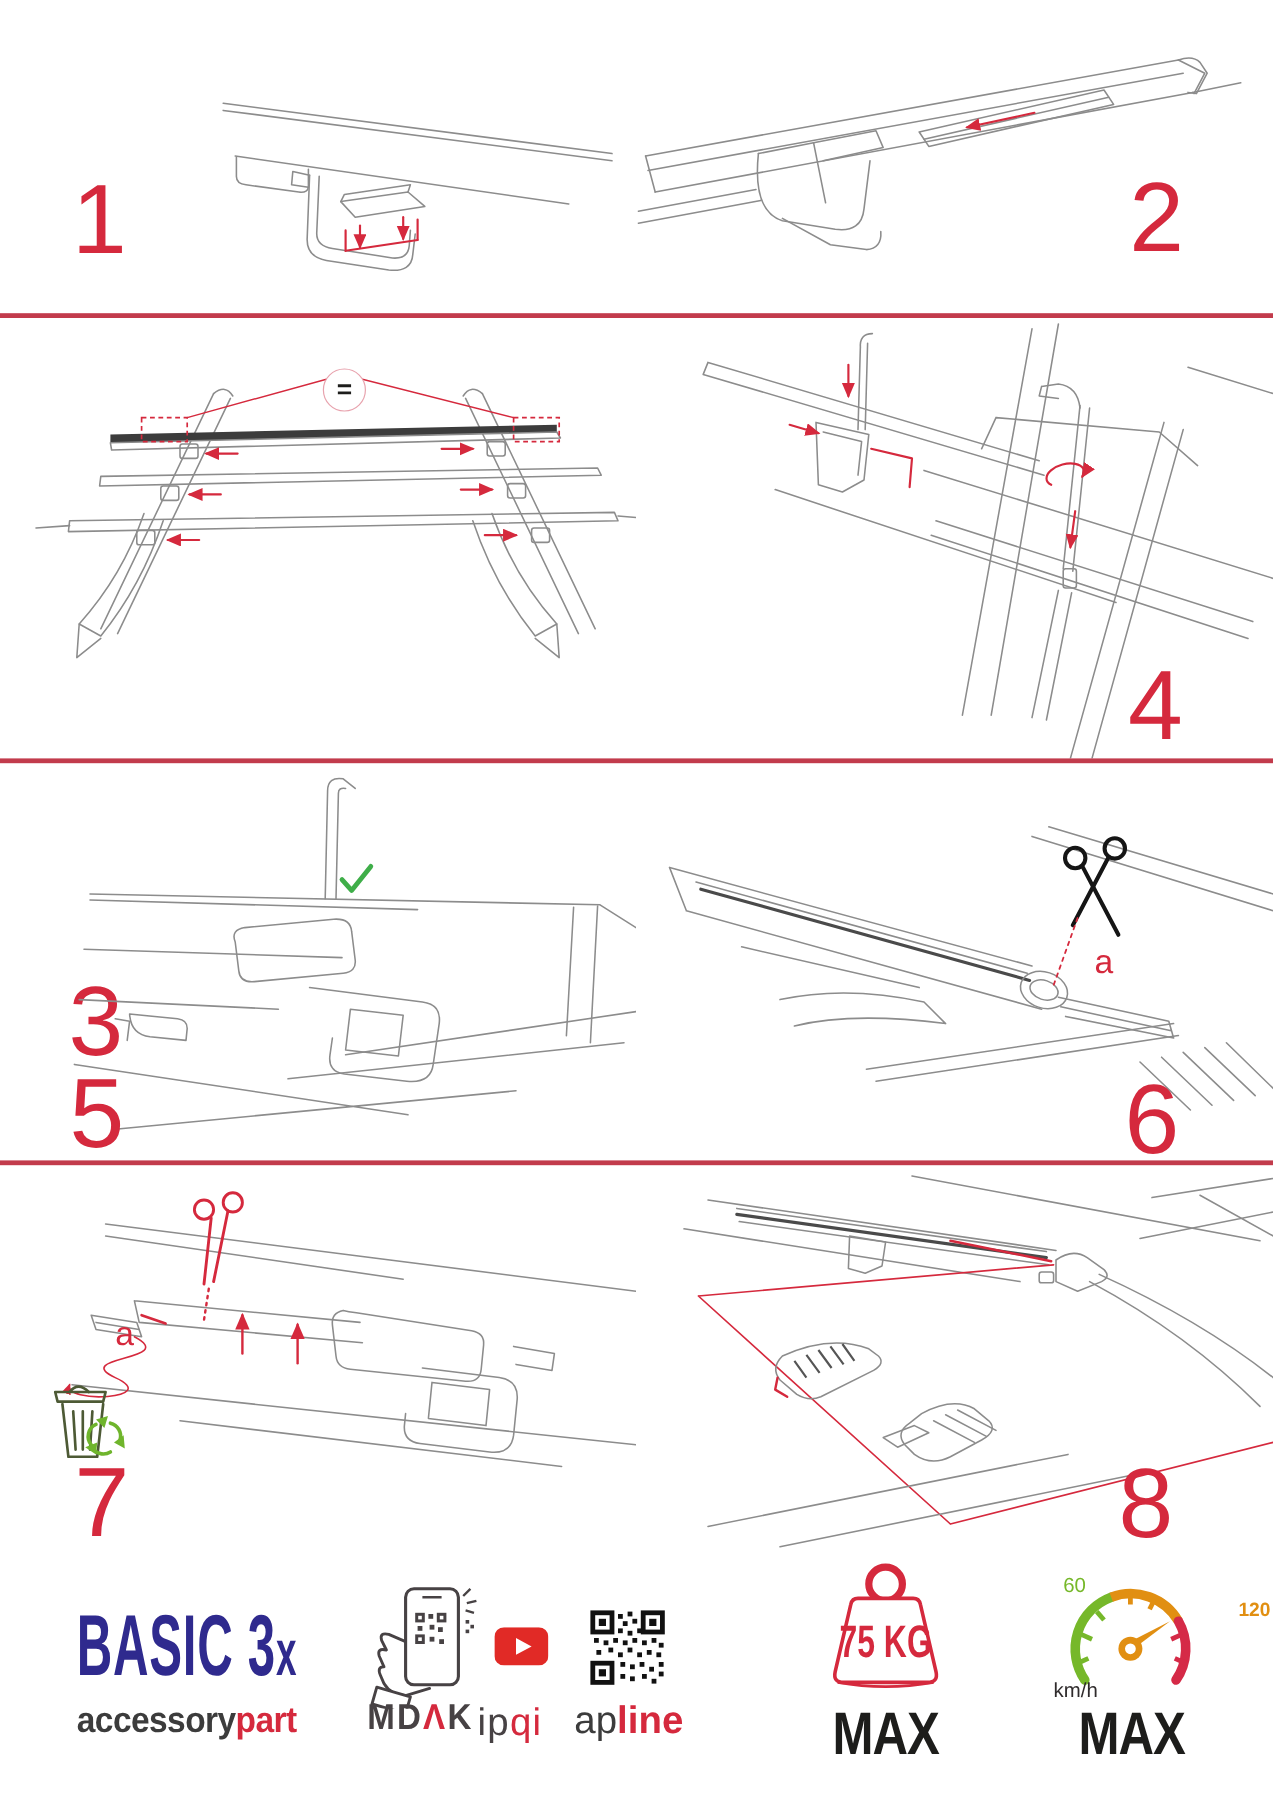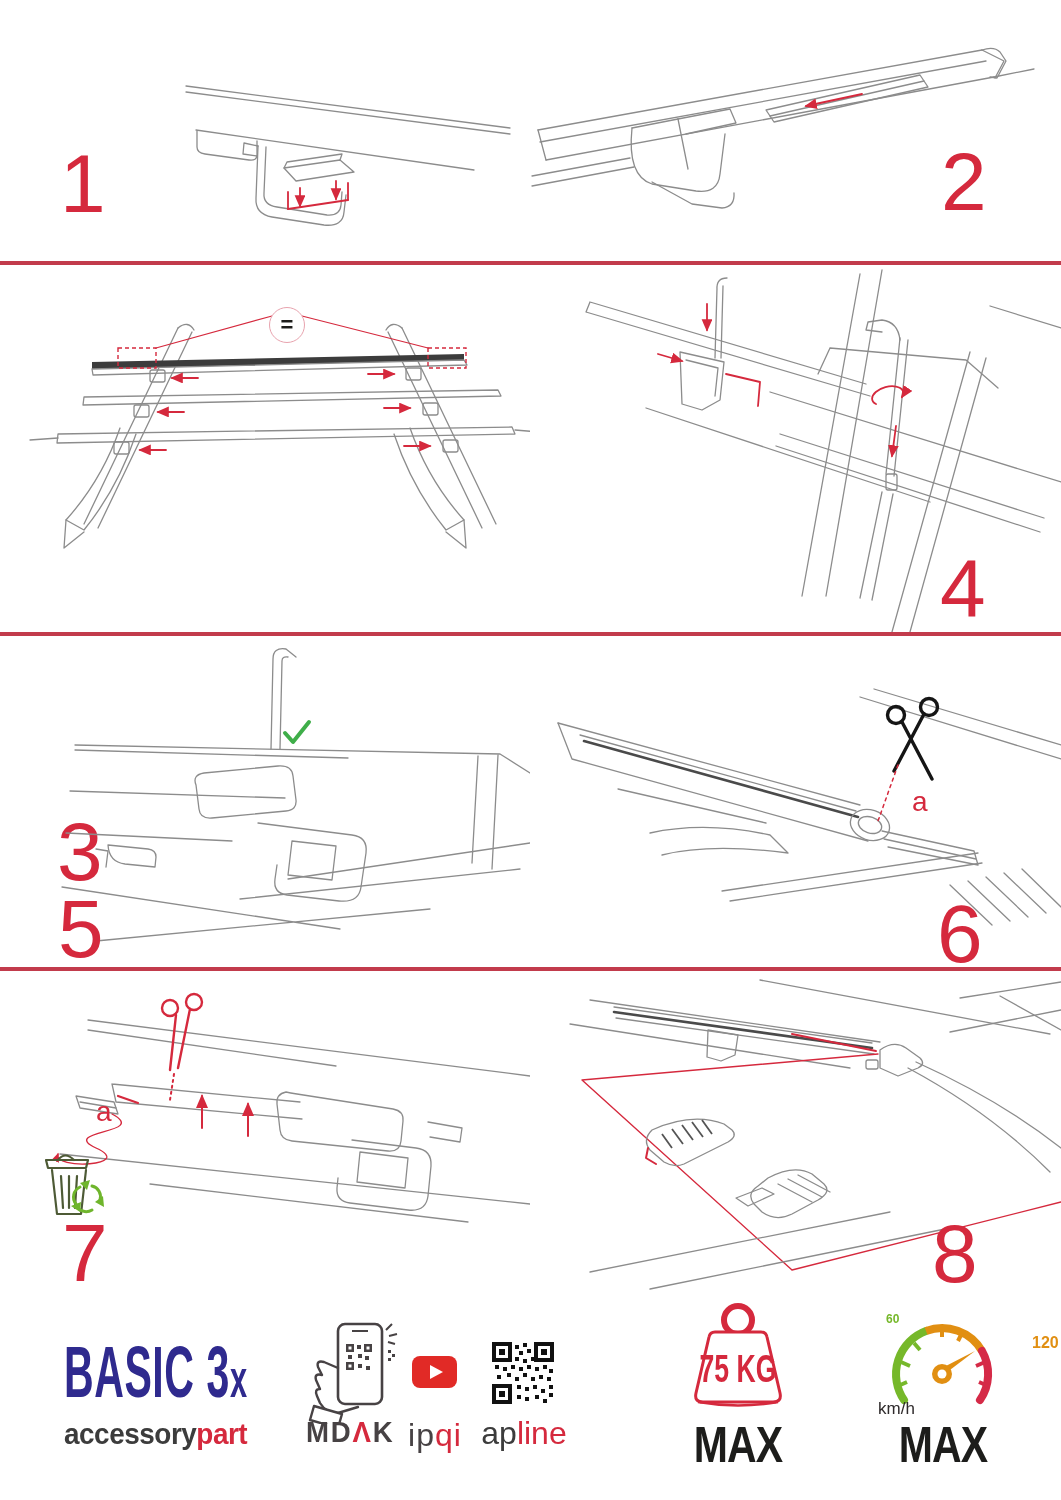--- a/index.html
+++ b/index.html
@@ -44,38 +44,38 @@
     position:absolute;left:64px;top:1419px;font-weight:700;font-size:30px;line-height:1;
     transform:scale(0.93,1);transform-origin:left top;white-space:nowrap;color:#3c3c3c;letter-spacing:-0.5px;
   }
   .brand-sub .red{color:var(--red);}
   .mdak{
     position:absolute;left:296px;top:1417px;width:118px;text-align:center;font-weight:700;
     font-size:30px;line-height:1;color:#474244;letter-spacing:2px;transform:scale(0.92,1);transform-origin:left top;
   }
   .mdak .red{color:var(--red);}
   .ipqi{
-    position:absolute;left:398px;top:1419px;width:74px;text-align:center;font-size:32px;line-height:1;
+    position:absolute;left:398px;top:1419px;width:74px;text-align:left;font-size:32px;line-height:1;
     color:#474244;letter-spacing:1px;
   }
   .ipqi .red{color:var(--red);}
   .apline{
     position:absolute;left:474px;top:1417px;width:100px;text-align:center;font-size:32px;line-height:1;
     color:#3c3c3c;letter-spacing:0px;
   }
-  .apline .red{color:var(--red);}
+  .apline .red{color:var(--red);font-weight:bold;}
   .weight-value{
     position:absolute;left:668px;top:1350px;width:140px;text-align:center;color:var(--red);
     font-weight:700;font-size:38px;line-height:1;transform:scale(0.7,1);transform-origin:center top;letter-spacing:0px;white-space:nowrap;
   }
   .max-label{
     position:absolute;width:140px;text-align:center;color:#1d1d1b;font-weight:700;font-size:50px;line-height:1;
     transform:scale(0.82,1);transform-origin:center top;letter-spacing:-1px;
   }
-  .speed-low{position:absolute;left:886px;top:1312px;font-weight:700;font-size:12px;color:#76b82a;}
+  .speed-low{position:absolute;left:886px;top:1312px;font-weight:400;font-size:17px;color:#76b82a;}
   .speed-high{position:absolute;left:1032px;top:1334px;font-weight:700;font-size:16px;color:#e18f12;}
   .speed-unit{position:absolute;left:878px;top:1399px;width:130px;text-align:left;font-size:17px;color:#2f2b2c;}
 </style>
 </head>
 <body>
 
 <div class="page">
 
   <div class="cell" style="left:0;top:0;width:530px;height:261px;">
     <svg width="530" height="261" viewBox="0 0 530 261">

